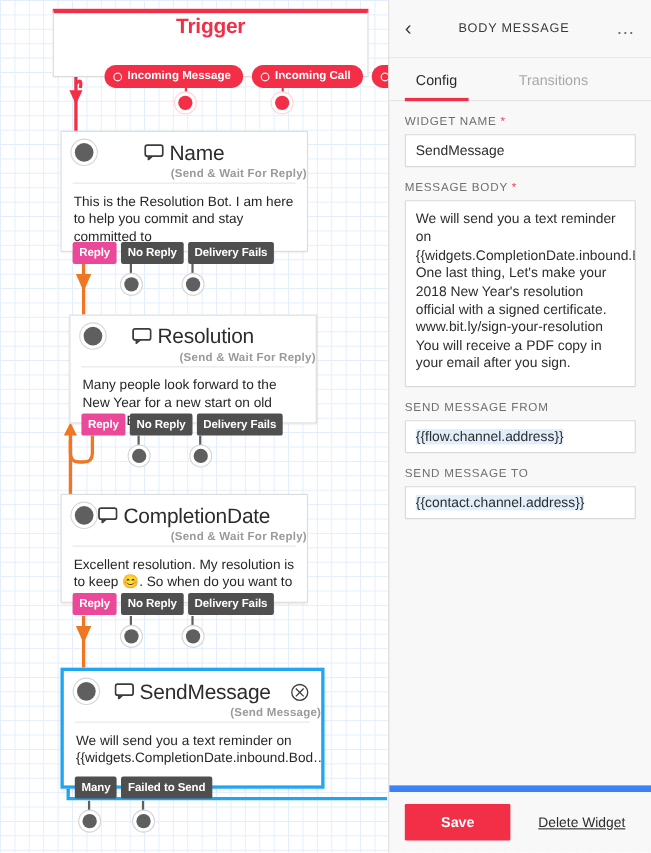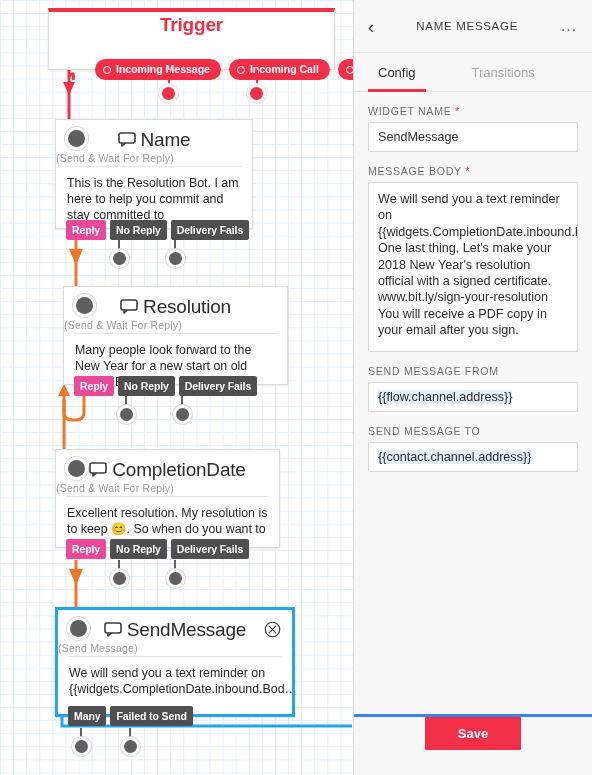--- a/index.html
+++ b/index.html
@@ -34,25 +34,26 @@
   .node-head { position: relative; height: 42px; }
   .node-title {
     text-align: center;
     font-size: 19px;
     color: #2c2c2c;
     padding-top: 9px;
     letter-spacing: -.2px;
     white-space: nowrap;
   }
   .node-sub {
-    text-align: left;
+    text-align: right;
     font-size: 10.5px;
     color: #9a9a9a;
     margin-top: 1px;
     letter-spacing: .2px;
+    font-weight: bold;
   }
   .bubble-icon { display: inline-block; vertical-align: middle; margin-right: 5px; margin-top: -3px; }
 
   .port-in {
     position: absolute;
     left: 12px; top: 10px;
     width: 17px; height: 17px;
     border-radius: 50%;
     background: #5f5f5f;
     box-shadow: 0 0 0 3px #ffffff, 0 0 0 4px #d6d6d6;
@@ -148,22 +149,22 @@
   .fld {
     background: #ffffff; border: 1px solid #d9d9d9;
     font-size: 12.6px; color: #2d2d2d; padding: 7px 9px; border-radius: 1px;
     margin-bottom: 13px; min-height: 30px;
   }
   .fld.ta { height: 170px; line-height: 16.4px; white-space: pre-wrap; overflow: hidden; padding: 8px 9px; }
   .hl { background: #e2eefa; }
 
   .panel-footer {
     position: absolute; left: 0; bottom: 0; width: 100%;
-    border-top: 3px solid #3b82f6; background: #f8f8f8;
-    height: 61px; display: flex; align-items: center; padding: 0 14px; gap: 25px; flex-direction: column;
+    border-top: 6px solid #3b82f6; background: #f8f8f8;
+    height: 61px; display: flex; align-items: center; padding: 0 14px; gap: 25px;
   }
   .save-btn {
     background: #f22f46; color: #fff; border: none; font-size: 13px; font-weight: bold;
     padding: 9px 33px; cursor: pointer; font-family: inherit; border-radius: 1px;
   }
   .del-link { font-size: 12.6px; color: #2d2d2d; text-decoration: underline; cursor: pointer; }
 </style>
 </head>
 <body>
 
@@ -204,21 +205,21 @@
         <span>REST API</span>
       </div>
     </div>
   </div>
 
   <div class="trig-stem" style="left:168px;top:70px;height:18px"></div>
   <div class="trig-dot" style="left:162px;top:87px"></div>
   <div class="trig-stem" style="left:256px;top:70px;height:18px"></div>
   <div class="trig-dot" style="left:250px;top:87px"></div>
 
-  <div class="node" style="left:55px;top:119px;width:198px;height:110px">
+  <div class="node" style="left:55px;top:119px;width:225px;height:110px">
     <div class="node-head">
       <div class="port-in"></div>
       <div class="node-title">
         <svg class="bubble-icon" width="18" height="15" viewBox="0 0 18 15">
           <rect x="1" y="1" width="16" height="10" rx="2" fill="none" stroke="#3c3c3c" stroke-width="1.6"></rect>
           <path d="M4,11 L4,14 L7.5,11" fill="none" stroke="#3c3c3c" stroke-width="1.6" stroke-linejoin="round"></path>
         </svg><span>Name</span>
       </div>
       <div class="node-sub">(Send &amp; Wait For Reply)</div>
     </div>
@@ -309,21 +310,21 @@
   <div class="out-dot" style="left:75px;top:740px"></div>
   <div class="out-stem" style="left:129px;top:728px;height:13px"></div>
   <div class="out-dot" style="left:124px;top:740px"></div>
 
 </div>
 
 <div id="panel">
 
   <div class="panel-header">
     <span class="back">‹</span>
-    <span class="ptitle">NAME MESSAGE</span>
+    <span class="ptitle">BODY MESSAGE</span>
     <span class="dots">…</span>
   </div>
 
   <div class="tabs">
     <div class="tab active">Config</div>
     <div class="tab">Transitions</div>
   </div>
 
   <div class="panel-body">
 

